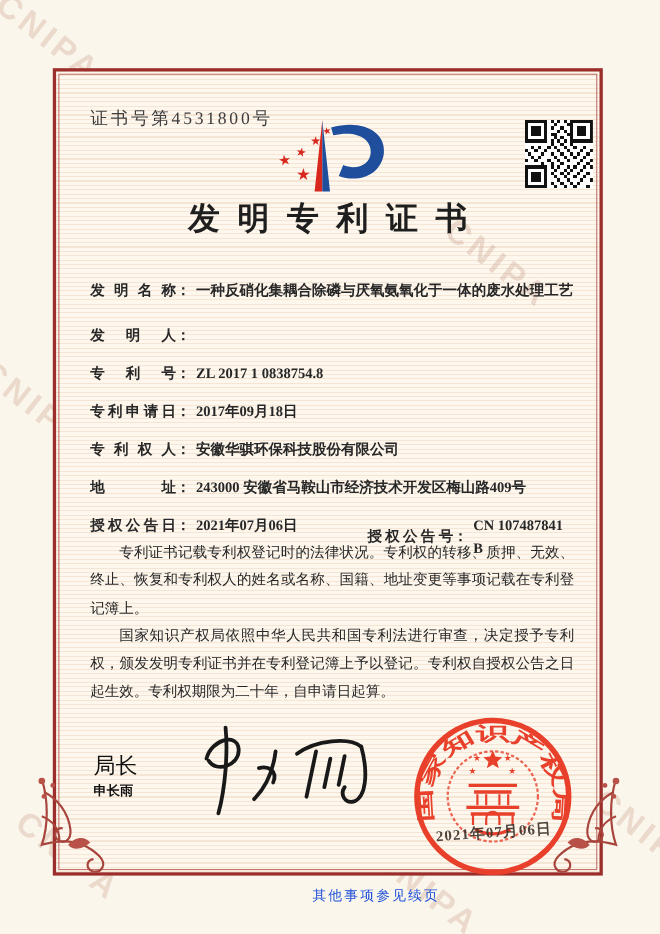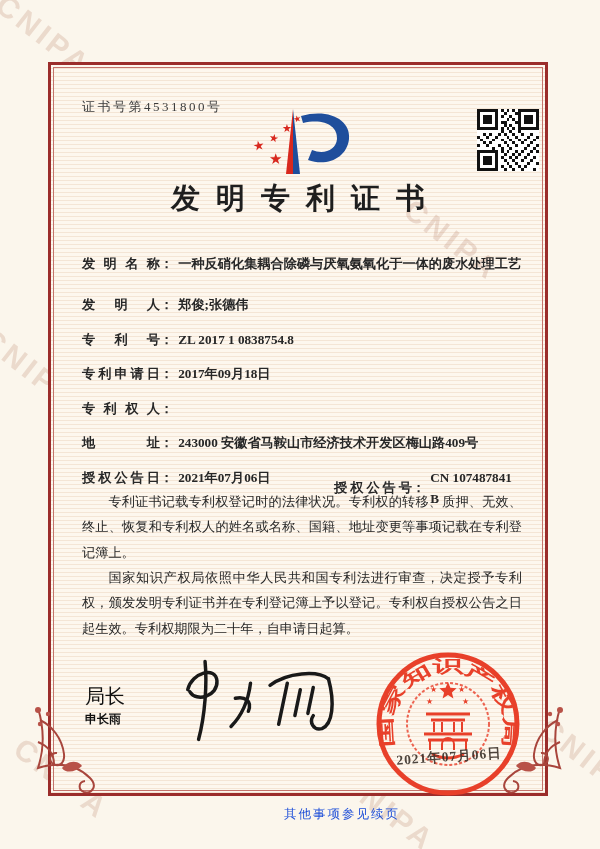--- a/index.html
+++ b/index.html
@@ -37,21 +37,21 @@
   }
   .cert .wm-in{
     position:absolute;left:345px;top:158px;transform:rotate(38deg);
     font-family:"Liberation Sans","DejaVu Sans",sans-serif;
     font-size:30px;font-weight:bold;letter-spacing:4px;
     color:rgba(196,150,130,.30);z-index:1;
   }
 
   
   .cert-no{
-    position:absolute;left:31px;top:33px;font-size:13px;letter-spacing:2.5px;
+    position:absolute;left:31px;top:33px;font-size:16px;letter-spacing:2.5px;
     color:#3c3c3c;z-index:3;
   }
   .logo{position:absolute;left:198px;top:40px;width:112px;height:74px;z-index:3;}
   .qr{position:absolute;left:426px;top:44px;width:62px;height:62px;z-index:3;}
   .title{
     position:absolute;left:0;top:114px;width:100%;text-align:center;
     font-size:29px;font-weight:bold;color:#1e1e1e;
     letter-spacing:16px;text-indent:16px;z-index:3;
   }
 
@@ -149,35 +149,35 @@
 
     <div class="fields">
       <div class="frow first">
         <span class="flabel">发明名称</span>
           <span class="fcolon">：</span>
         <span class="fvalue">一种反硝化集耦合除磷与厌氧氨氧化于一体的废水处理工艺</span>
       </div>
       <div class="frow">
         <span class="flabel">发明人</span>
           <span class="fcolon">：</span>
-        <span class="fvalue">郑俊;张德伟</span>
       </div>
       <div class="frow">
         <span class="flabel">专利号</span>
           <span class="fcolon">：</span>
         <span class="fvalue">ZL 2017 1 0838754.8</span>
       </div>
       <div class="frow">
         <span class="flabel">专利申请日</span>
           <span class="fcolon">：</span>
         <span class="fvalue">2017年09月18日</span>
       </div>
       <div class="frow">
         <span class="flabel">专利权人</span>
           <span class="fcolon">：</span>
+        <span class="fvalue">安徽华骐环保科技股份有限公司</span>
       </div>
       <div class="frow">
         <span class="flabel">地址</span>
           <span class="fcolon">：</span>
         <span class="fvalue">243000 安徽省马鞍山市经济技术开发区梅山路409号</span>
       </div>
       <div class="frow double">
         <span class="pair left">
           <span class="flabel">授权公告日</span>
             <span class="fcolon">：</span>

